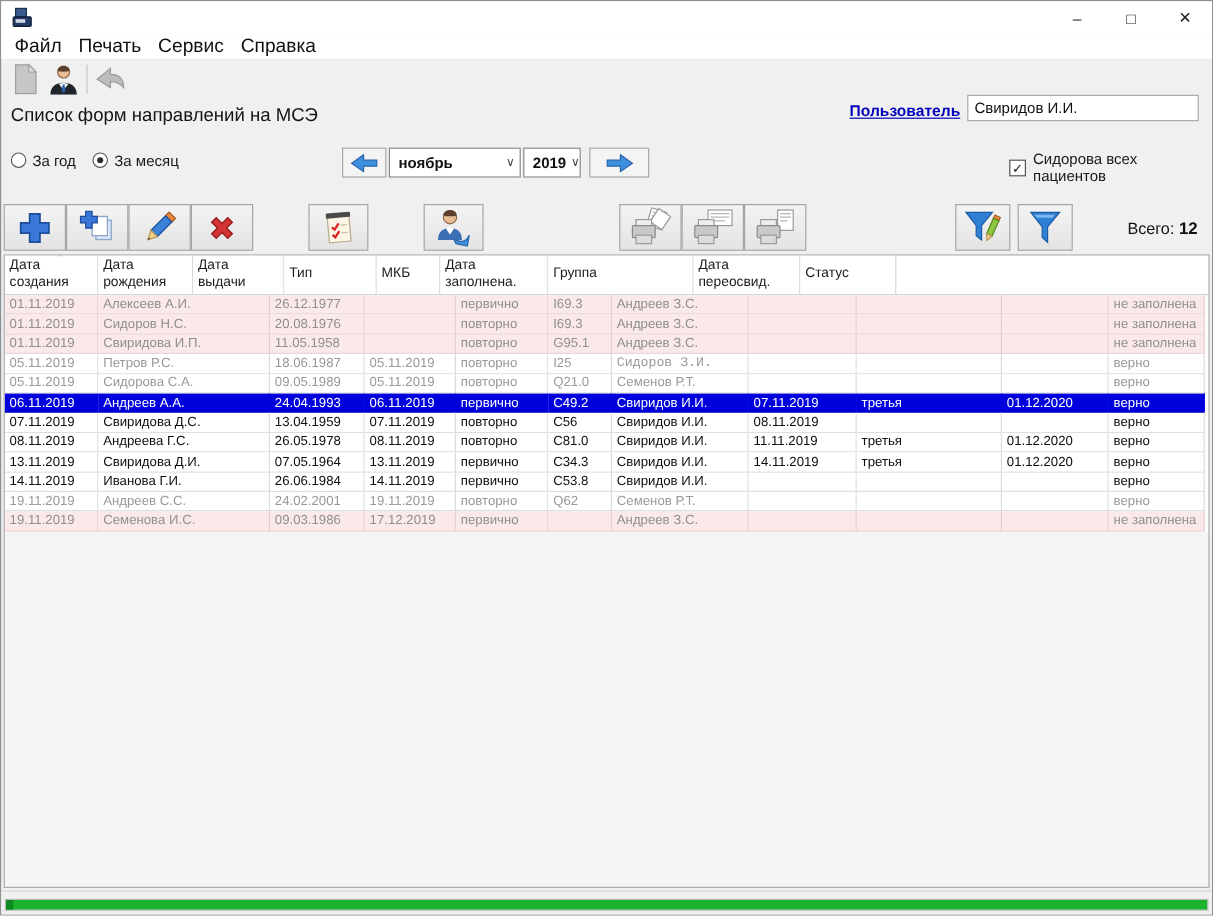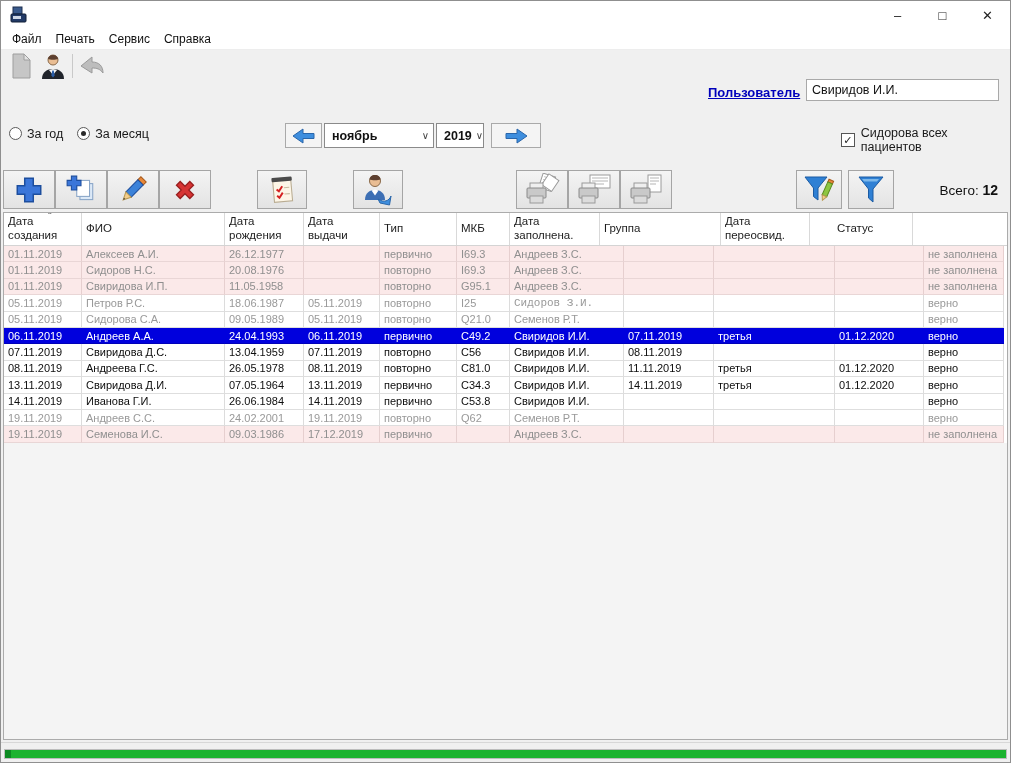--- a/index.html
+++ b/index.html
@@ -11,21 +11,21 @@
   }
   
   .titlebar{position:absolute;top:0;left:0;width:100%;height:28px;background:#fff;}
   .app-icon{position:absolute;left:8px;top:4px;width:20px;height:20px;}
   .win-controls{position:absolute;right:0;top:0;height:28px;display:flex;}
   .win-btn{width:45px;height:28px;display:flex;align-items:center;justify-content:center;
     font-size:13px;color:#222;cursor:default;}
   
   .menubar{position:absolute;top:28px;left:0;width:100%;height:21px;background:#fff;
     display:flex;align-items:center;padding-left:4px;border-bottom:1px solid #ededed;}
-  .menu-item{font-size:12px;padding:2px 7px;color:#111;}
+  .menu-item{font-size:16px;padding:2px 7px;color:#111;}
   
   .small-toolbar{position:absolute;top:51px;left:4px;height:28px;display:flex;align-items:center;}
   .sm-btn{width:32px;height:28px;display:flex;align-items:center;justify-content:center;}
   .vsep{width:1px;height:24px;background:#c9c9c9;margin:0 3px;}
   
   .user-link{position:absolute;top:84px;left:707px;font-size:13px;font-weight:bold;
     color:#0000bb;text-decoration:underline;cursor:pointer;}
   .user-field{position:absolute;top:78px;left:805px;width:193px;height:22px;
     border:1px solid #a9a9a9;background:#fff;font-family:inherit;font-size:12.5px;
     padding:1px 5px;color:#111;}
@@ -133,20 +133,21 @@
       <span>
         <svg width="28" height="24" viewBox="0 0 28 24">
           <path d="M3 12 L14 3v5c7 0 11 4 11 11-3-4-6-5-11-5v5z" fill="#bdbdbd" stroke="#9a9a9a"></path>
         </svg>
       </span>
     </div>
   </div>
 
   <span class="user-link">Пользователь</span>
   <input class="user-field" value="Свиридов И.И." style="">
+  <div class="page-title">Список форм направлений на МСЭ</div>
 
   <div class="radio-group">
     <span class="radio-item">
       <span class="radio"></span>
       <span>За год</span>
     </span>
     <span class="radio-item">
       <span class="radio checked"></span>
       <span>За месяц</span>
     </span>
@@ -304,23 +305,20 @@
       <b>12</b>
     </div>
   </div>
 
   <div class="table">
     <div class="thead">
         <div class="hcell" style="width: 78px;">
           <span>Дата создания</span>
           <span class="sort-caret">ˆ</span>
         </div>
-        <div class="hcell" style="width: 143px;">
-          <span>ФИО</span>
-        </div>
         <div class="hcell" style="width: 79px;">
           <span>Дата рождения</span>
         </div>
         <div class="hcell" style="width: 76px;">
           <span>Дата выдачи</span>
         </div>
         <div class="hcell" style="width: 77px;">
           <span>Тип</span>
         </div>
         <div class="hcell" style="width: 53px;">
@@ -328,21 +326,21 @@
         </div>
         <div class="hcell" style="width: 90px;">
           <span>Дата заполнена.</span>
         </div>
         <div class="hcell" style="width: 121px;">
           <span>Группа</span>
         </div>
         <div class="hcell" style="width: 89px;">
           <span>Дата переосвид.</span>
         </div>
-        <div class="hcell" style="width: 80px; margin-left: 23px;">
+        <div class="hcell" style="width: 80px;">
           <span>Статус</span>
         </div>
       </div>
     <div class="tbody">
         <div class="trow pink">
           <div class="tcell" style="width: 78px;">01.11.2019</div>
           <div class="tcell" style="width: 143px;">Алексеев А.И.</div>
           <div class="tcell" style="width: 79px;">26.12.1977</div>
           <div class="tcell" style="width: 76px;"></div>
           <div class="tcell" style="width: 77px;">первично</div>

